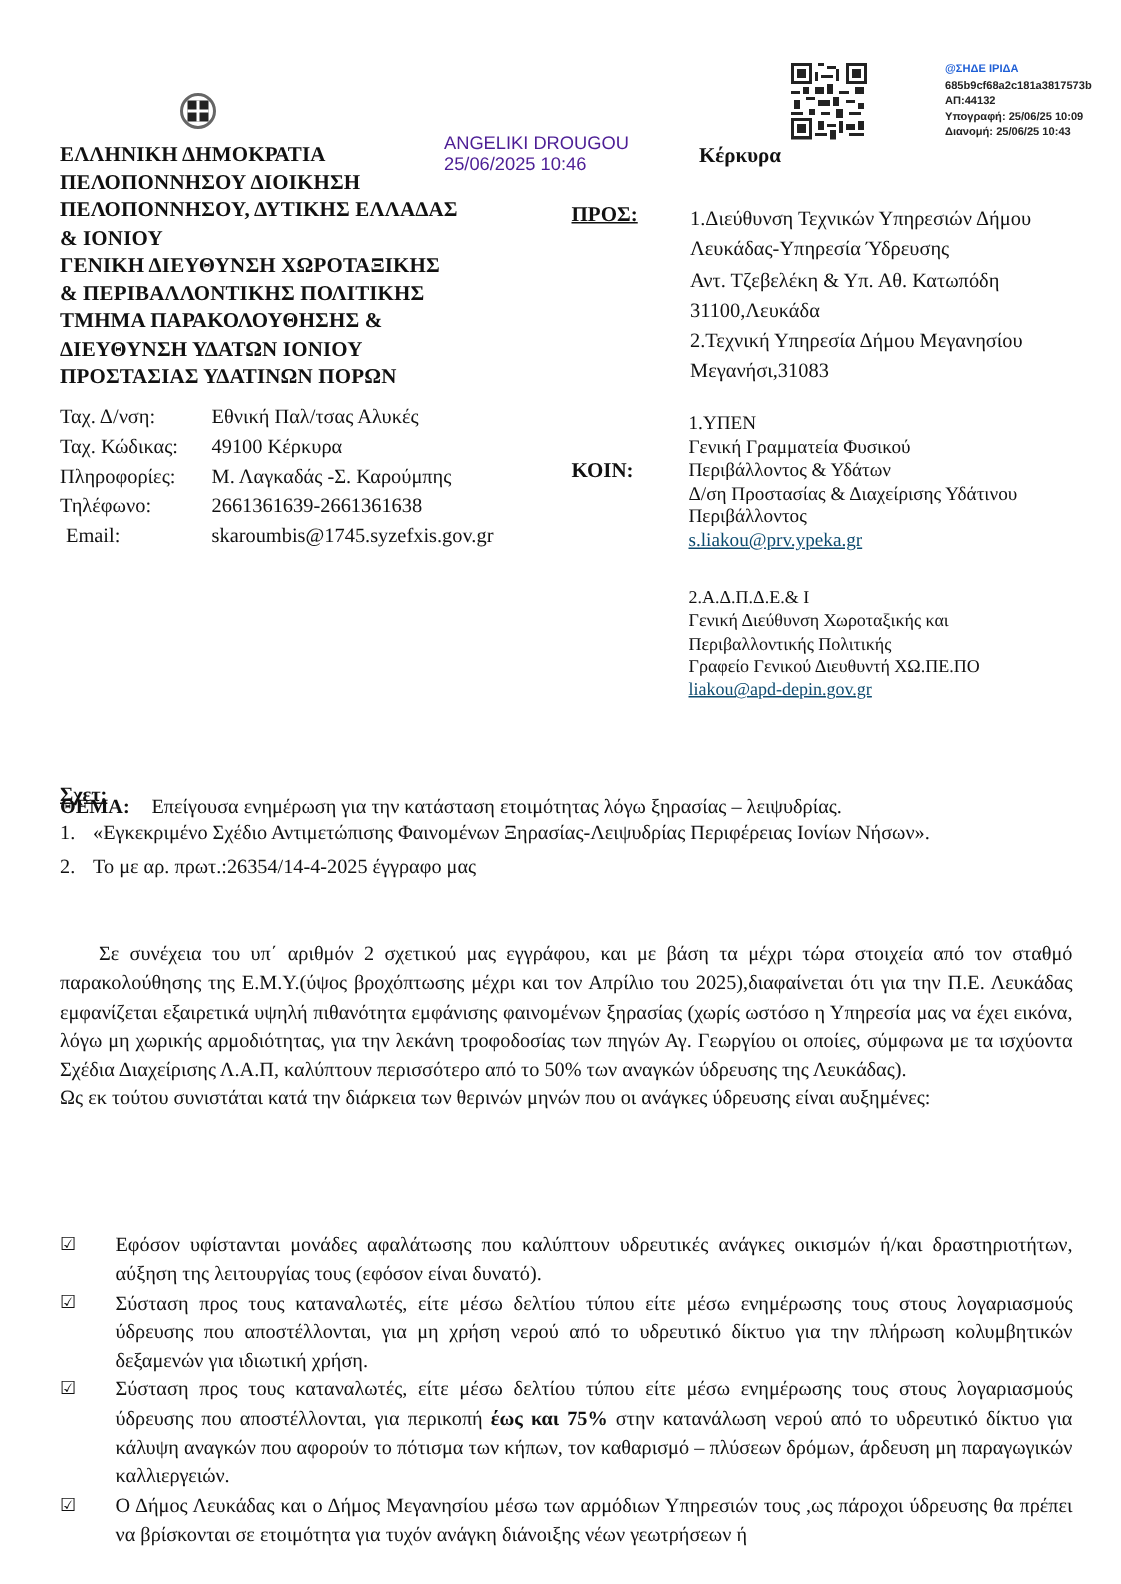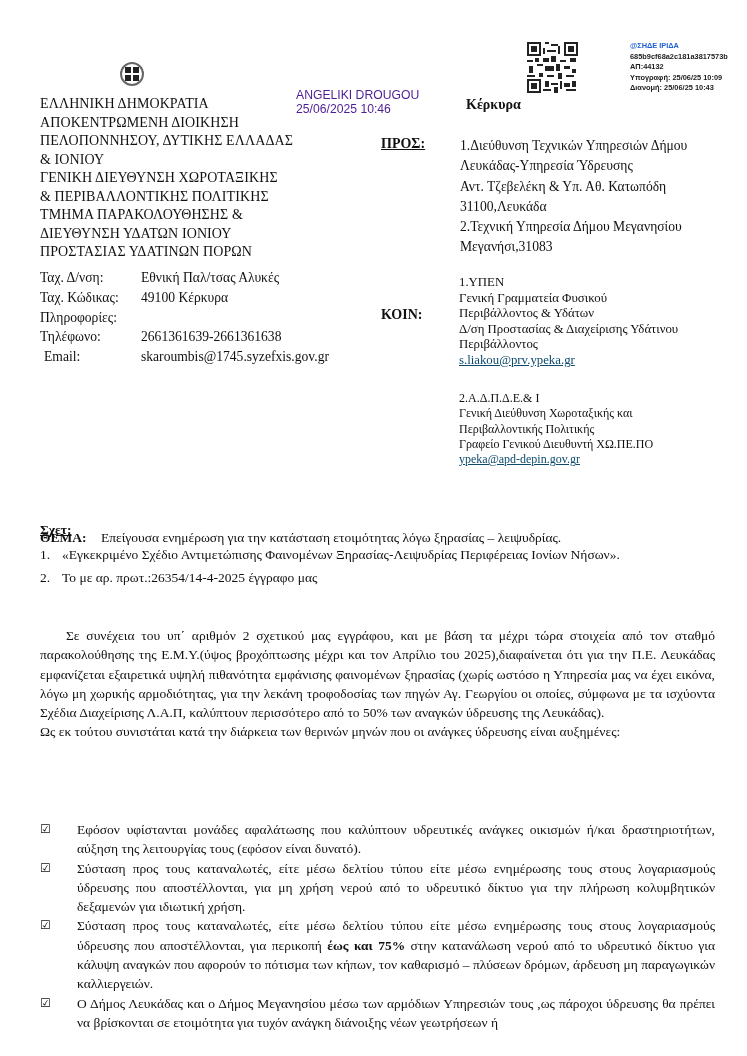--- a/index.html
+++ b/index.html
@@ -9,21 +9,21 @@
   .abs { position: absolute; }
 
   
   #emblem { left: 120px; top: 62px; width: 24px; height: 24px; border-radius: 50%; border: 2px solid #666; background: #fff; display: flex; align-items: center; justify-content: center; }
   #emblem .cross { width: 14px; height: 14px; background: #222; position: relative; }
   #emblem .cross::before, #emblem .cross::after { content: ""; position: absolute; background: #fff; }
   #emblem .cross::before { left: 6px; top: 0; width: 2px; height: 14px; }
   #emblem .cross::after { left: 0; top: 6px; width: 14px; height: 2px; }
 
   
-  #issuer { left: 40px; top: 95px; width: 330px; font-weight: normal; font-size: 14px; line-height: 18.5px; letter-spacing: 0.1px; }
+  #issuer { left: 40px; top: 95px; width: 330px; font-weight: bold; font-size: 14px; line-height: 18.5px; letter-spacing: 0.1px; }
   #issuer div { white-space: nowrap; }
 
   
   #signer { left: 296px; top: 88px; font-family: "Liberation Sans", "DejaVu Sans", sans-serif; font-size: 12.2px; line-height: 14px; color: #4c1d95; }
 
   
   #place { left: 466px; top: 97px; font-size: 14px; font-weight: bold; }
 
   
   #qr { left: 527px; top: 42px; width: 51px; height: 51px; }
@@ -67,21 +67,21 @@
 </style>
 </head>
 <body>
 
 <div id="emblem" class="abs">
     <div class="cross"></div>
   </div>
 
 <div id="issuer" class="abs">
   <div>ΕΛΛΗΝΙΚΗ   ΔΗΜΟΚΡΑΤΙΑ</div>
-  <div>ΑΠΟΚΕΝΤΡΩΜΕΝΗ ΔΙΟΙΚΗΣΗ</div>
+  <div>ΠΕΛΟΠΟΝΝΗΣΟΥ ΔΙΟΙΚΗΣΗ</div>
   <div>ΠΕΛΟΠΟΝΝΗΣΟΥ, ΔΥΤΙΚΗΣ ΕΛΛΑΔΑΣ</div>
   <div>&amp; ΙΟΝΙΟΥ</div>
   <div>ΓΕΝΙΚΗ ΔΙΕΥΘΥΝΣΗ  ΧΩΡΟΤΑΞΙΚΗΣ</div>
   <div>&amp; ΠΕΡΙΒΑΛΛΟΝΤΙΚΗΣ ΠΟΛΙΤΙΚΗΣ</div>
   <div>ΤΜΗΜΑ ΠΑΡΑΚΟΛΟΥΘΗΣΗΣ &amp;</div>
   <div>ΔΙΕΥΘΥΝΣΗ ΥΔΑΤΩΝ ΙΟΝΙΟΥ</div>
   <div>ΠΡΟΣΤΑΣΙΑΣ ΥΔΑΤΙΝΩΝ ΠΟΡΩΝ</div>
 </div>
 
 <div id="signer" class="abs">
@@ -147,20 +147,21 @@
   <div class="crow">
       <span class="lbl">Ταχ. Δ/νση:</span>
       <span>Εθνική Παλ/τσας Αλυκές</span>
     </div>
   <div class="crow">
       <span class="lbl">Ταχ. Κώδικας:</span>
       <span>49100  Κέρκυρα</span>
     </div>
   <div class="crow">
       <span class="lbl">Πληροφορίες:</span>
+      <span>Μ. Λαγκαδάς -Σ. Καρούμπης</span>
     </div>
   <div class="crow">
       <span class="lbl">Τηλέφωνο:</span>
       <span>2661361639-2661361638</span>
     </div>
   <div class="crow">
       <span class="lbl email">Email:</span>
       <span>skaroumbis@1745.syzefxis.gov.gr</span>
     </div>
 </div>
@@ -182,21 +183,21 @@
   <div>Περιβάλλοντος &amp; Υδάτων</div>
   <div>Δ/ση Προστασίας &amp; Διαχείρισης Υδάτινου</div>
   <div>Περιβάλλοντος</div>
   <div><a class="mail">s.liakou@prv.ypeka.gr</a></div>
 </div>
 <div id="koin2" class="abs">
   <div>2.Α.Δ.Π.Δ.Ε.&amp; Ι</div>
   <div>Γενική Διεύθυνση Χωροταξικής και</div>
   <div>Περιβαλλοντικής Πολιτικής</div>
   <div>Γραφείο Γενικού Διευθυντή ΧΩ.ΠΕ.ΠΟ</div>
-  <div><a class="mail">ypeka@apd-depin.gov.gr</a></div>
+  <div><a class="mail">liakou@apd-depin.gov.gr</a></div>
 </div>
 
 <div id="subject" class="abs">
   <span class="th">ΘΕΜΑ:</span><span>Επείγουσα ενημέρωση για την κατάσταση ετοιμότητας λόγω ξηρασίας – λειψυδρίας.</span>
 </div>
 <div id="sxet" class="abs">Σχετ:</div>
 
 <div id="refs" class="abs">
   <div class="ref">
     <span class="num">1.</span>

